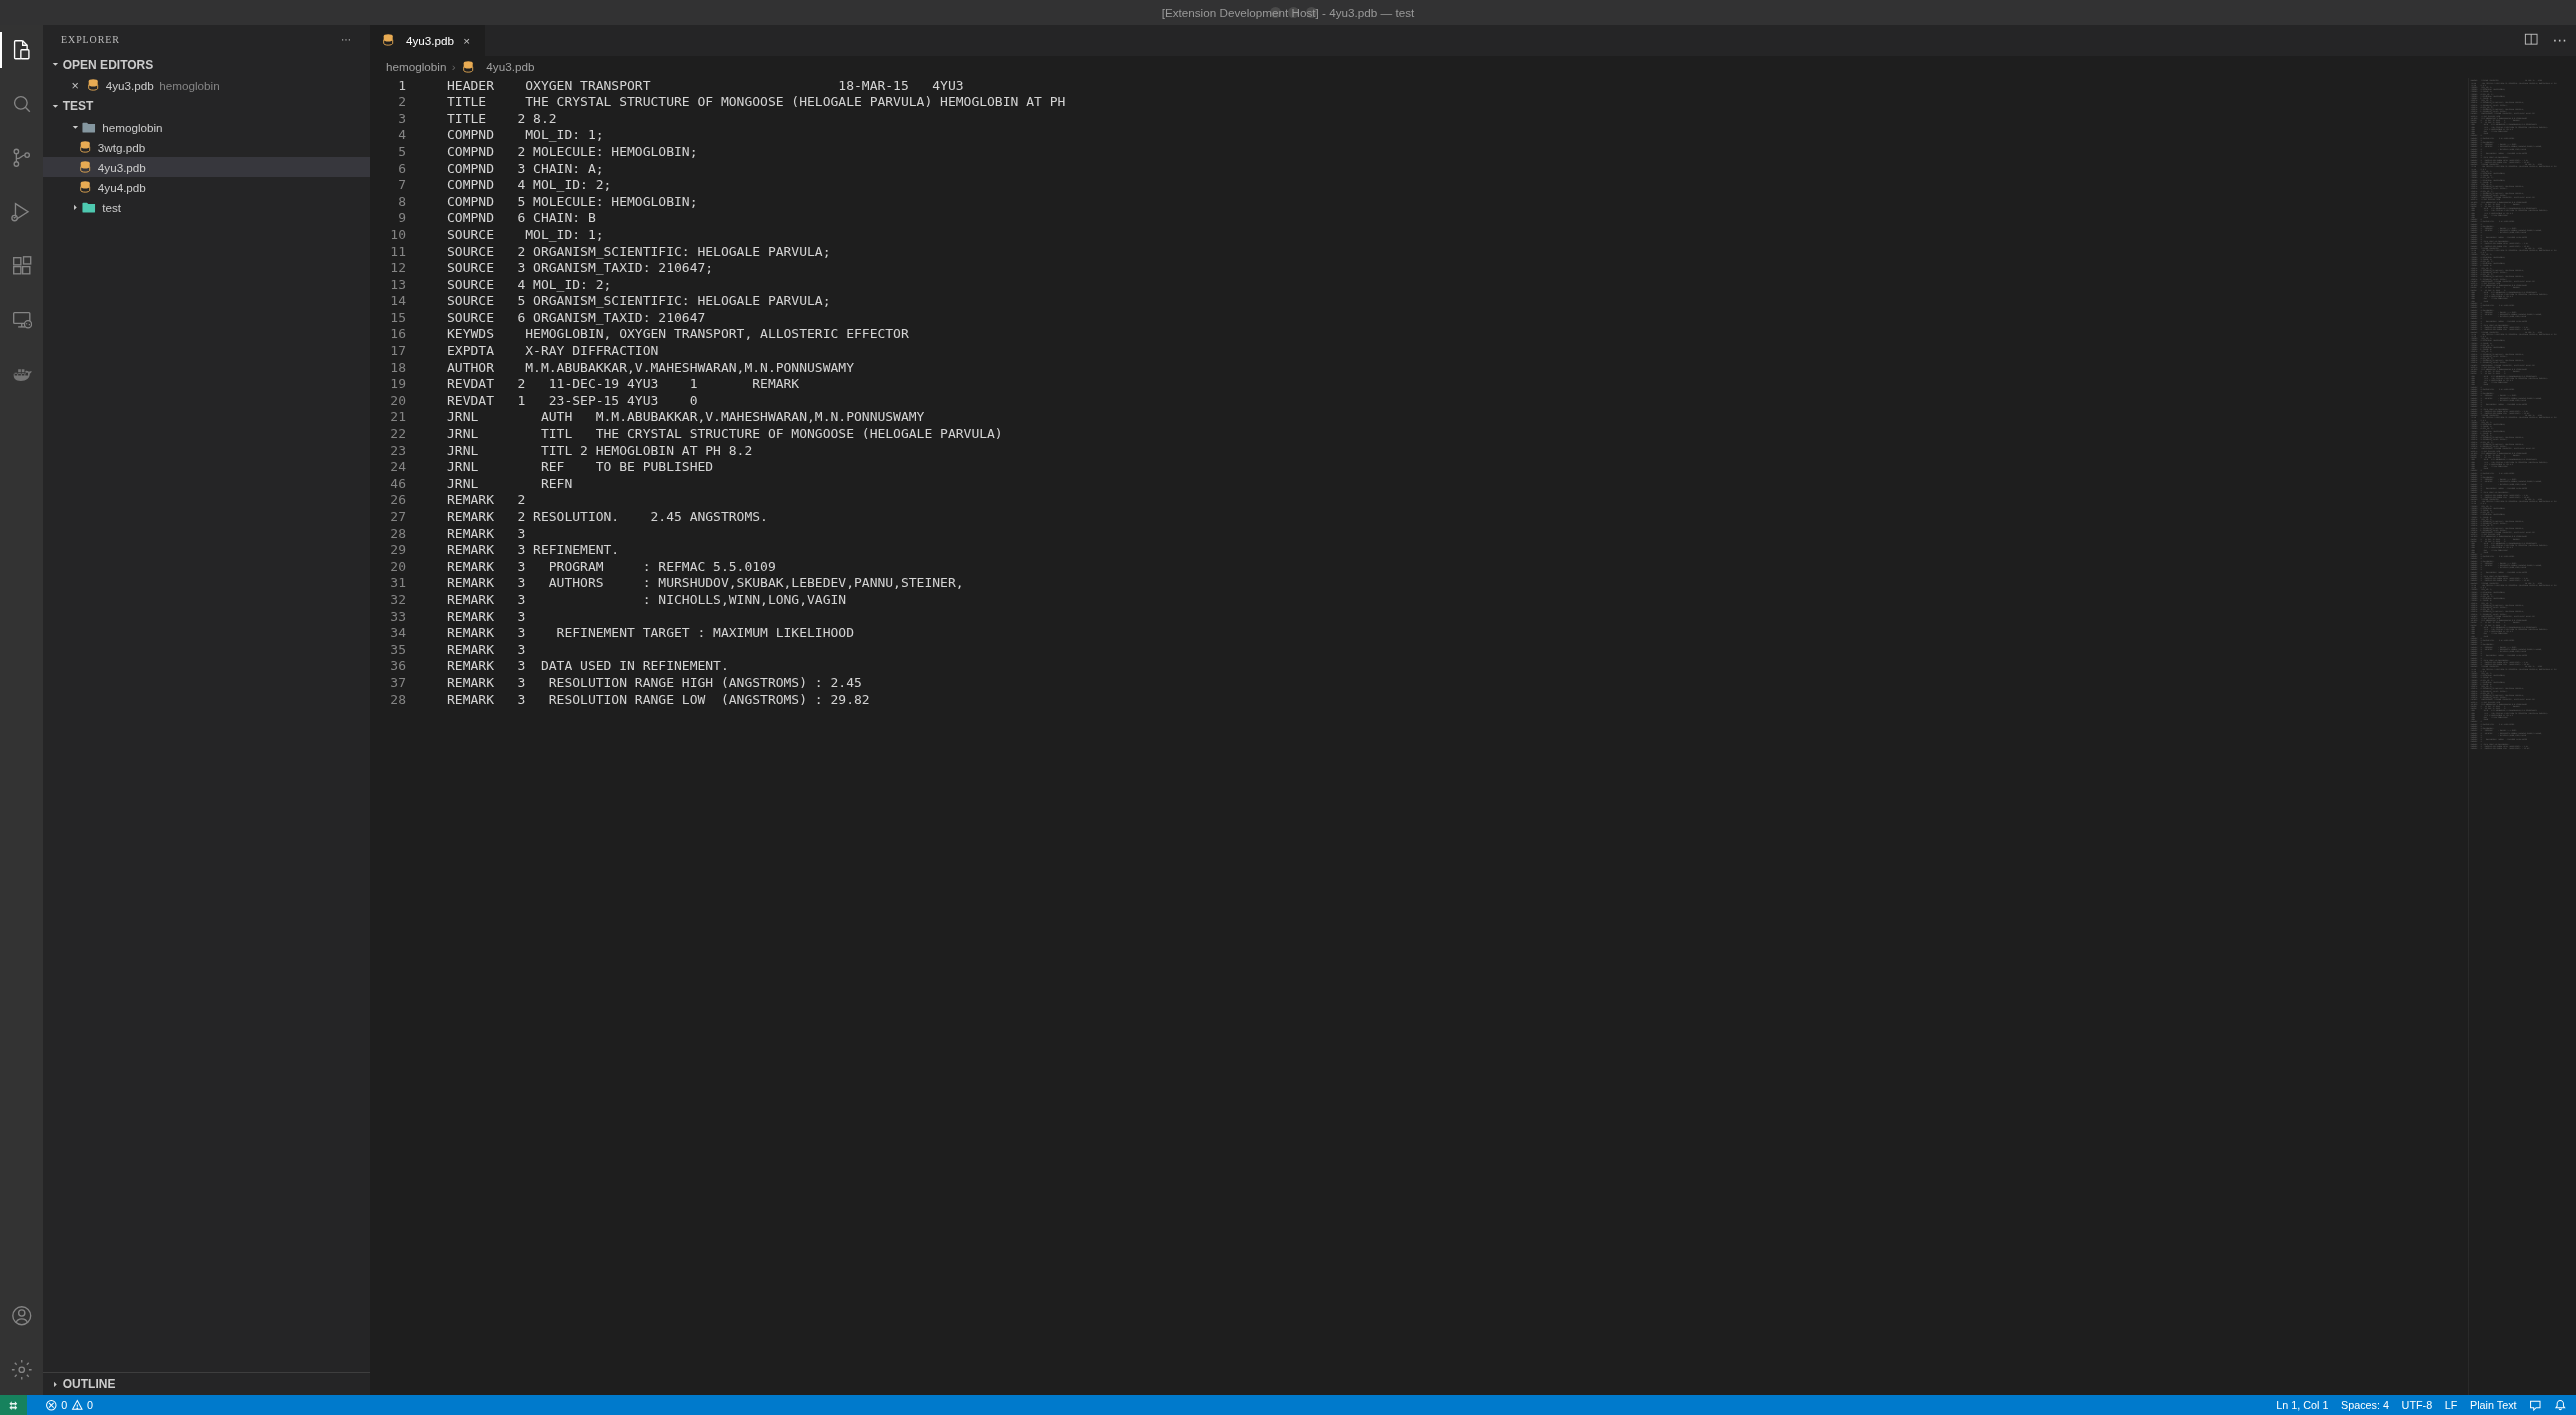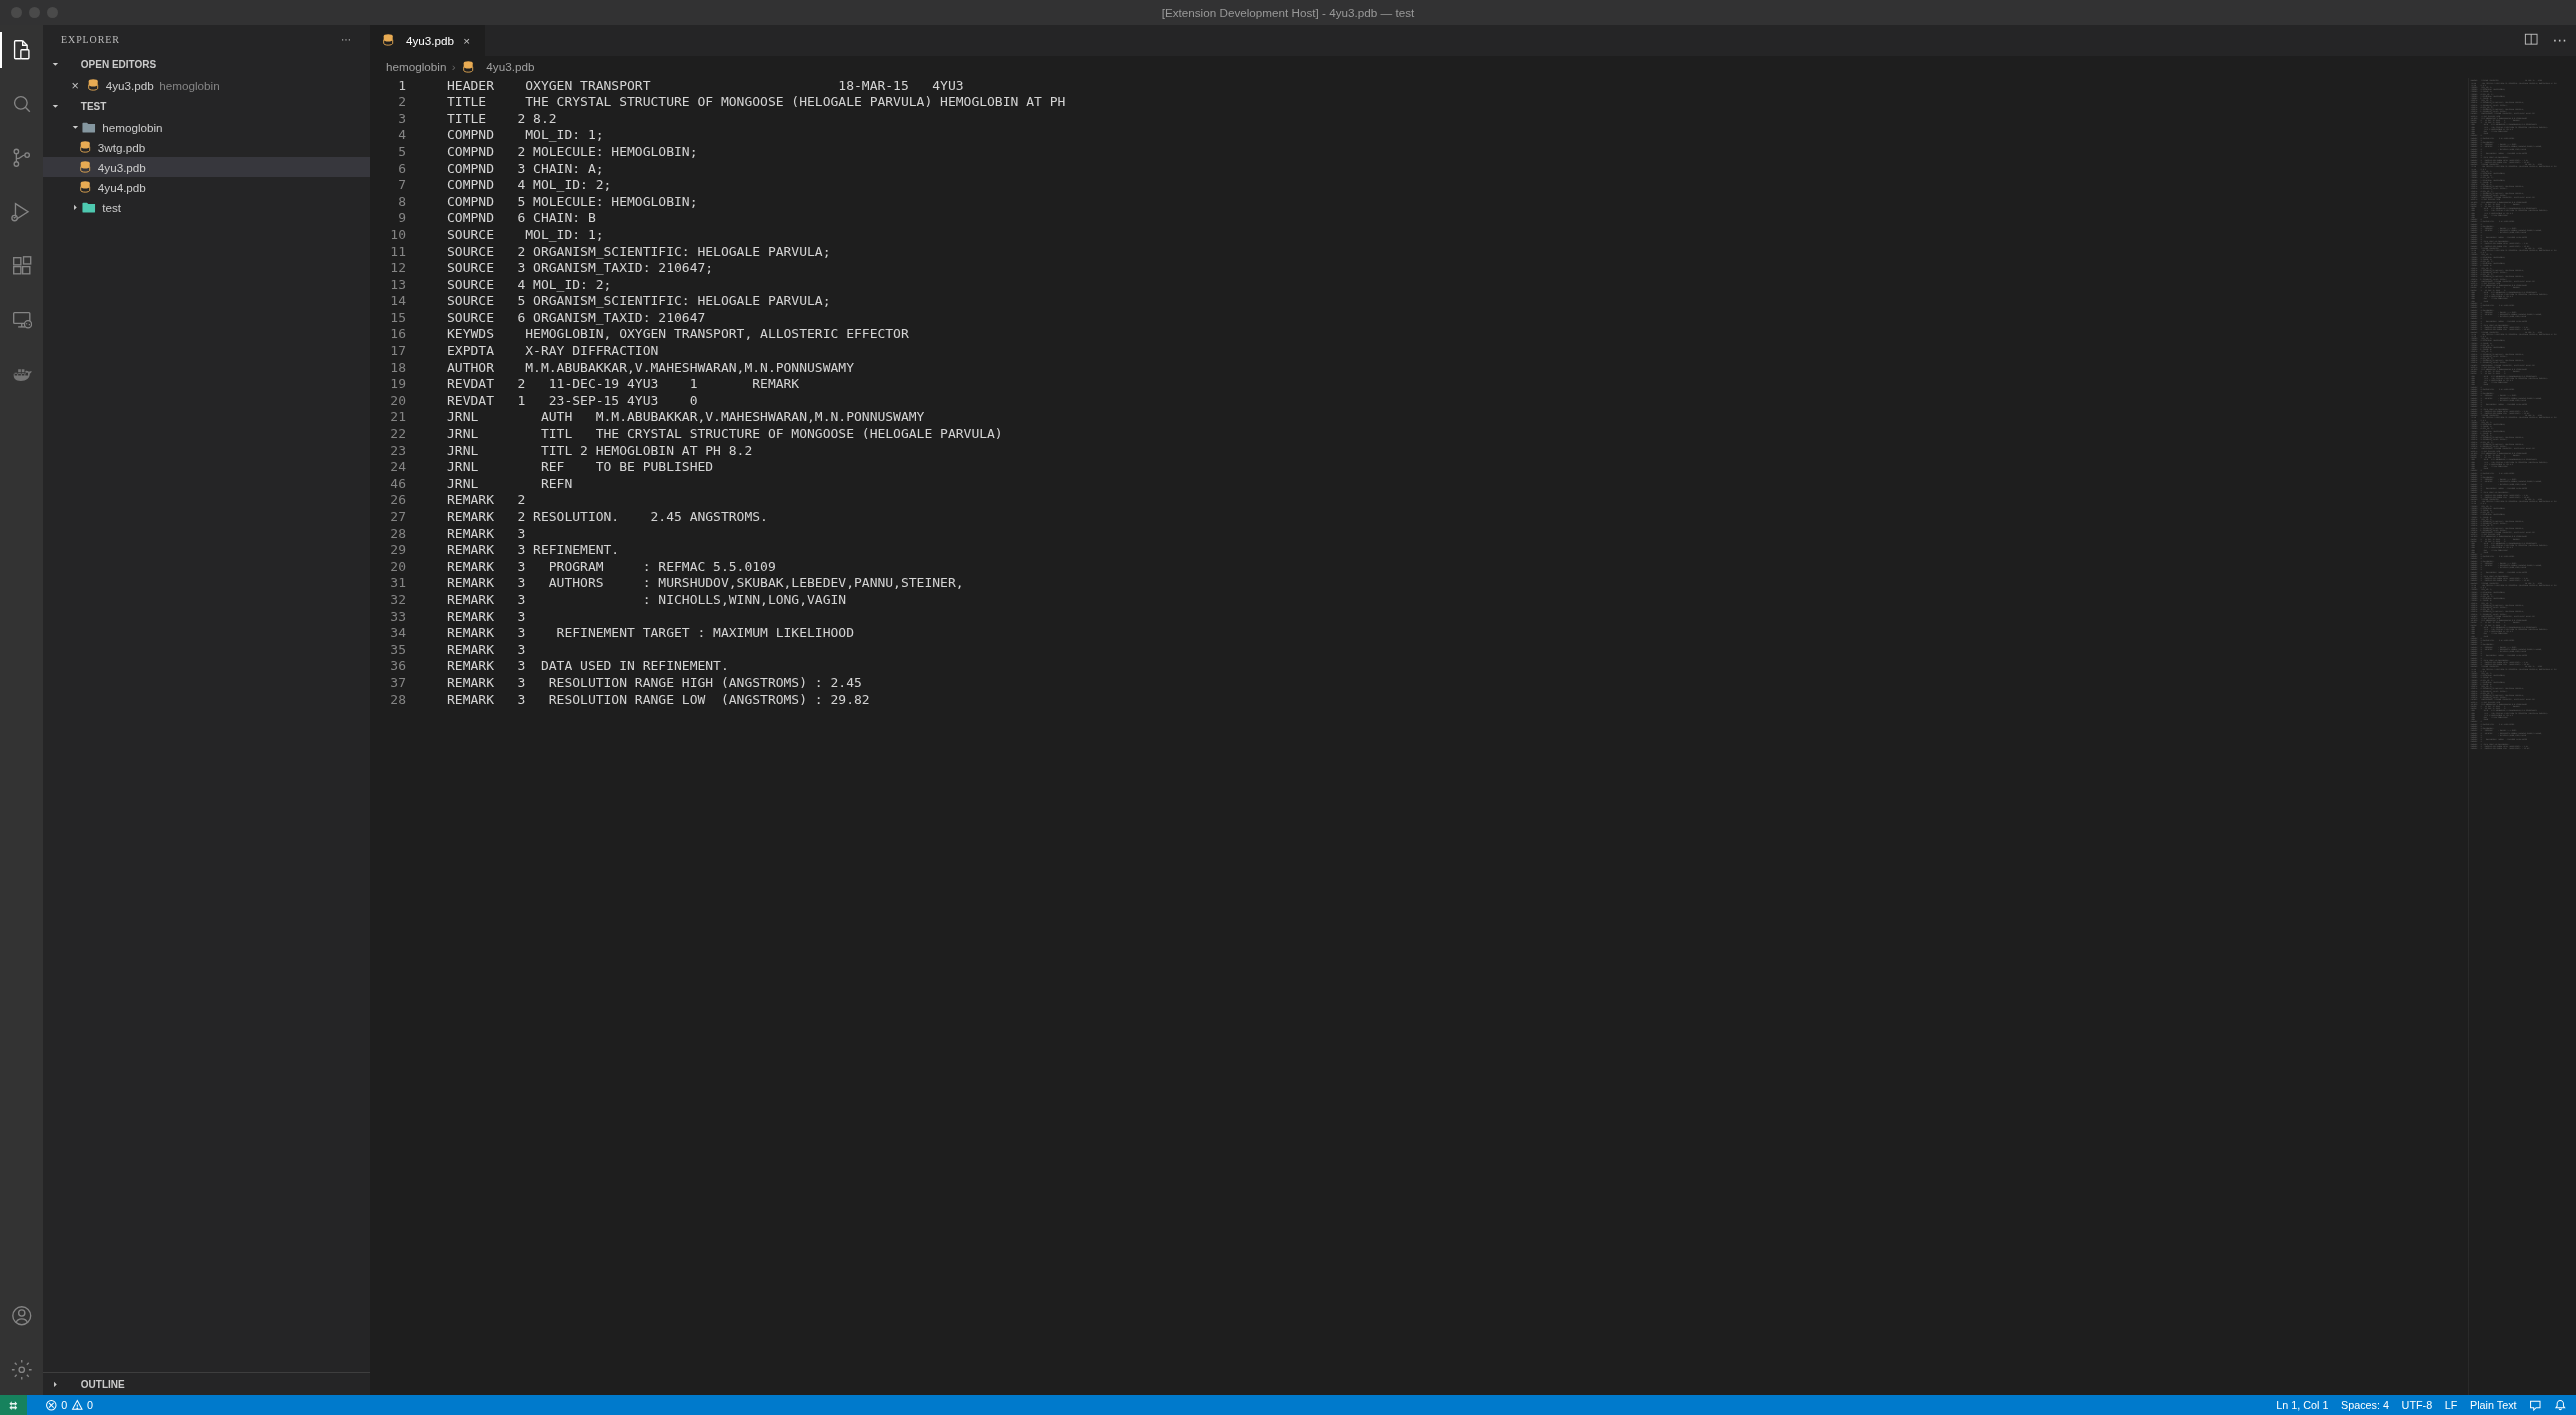--- a/index.html
+++ b/index.html
@@ -12,20 +12,21 @@
       display: flex;
       flex-direction: column;
     }
     .titlebar {
       height: 25px;
       background: #323233;
       display: flex;
       align-items: center;
       position: relative;
       flex-shrink: 0;
+      justify-content: center;
     }
     .traffic-lights {
       display: flex;
       gap: 7.2px;
       padding-left: 10.8px;
     }
     .traffic-light {
       width: 10.8px;
       height: 10.8px;
       border-radius: 50%;
@@ -101,25 +102,25 @@
       font-family: Liberation Serif, serif;
     }
     .sidebar-header-dots {
       color: #bbbbbb;
       cursor: pointer;
     }
     .section-header {
       display: flex;
       align-items: center;
       padding: 3.6px 5.4px;
-      font-size: 10px;
+      font-size: 12px;
       font-weight: 700;
       color: #cccccc;
       cursor: pointer;
-      gap: 18px;
+      gap: 0;
     }
     .section-header.outline {
       border-top: 0.9px solid #3e3e3e;
     }
     .chevron {
       width: 14.4px;
       height: 14.4px;
       display: inline-flex;
       align-items: center;
       justify-content: center;

